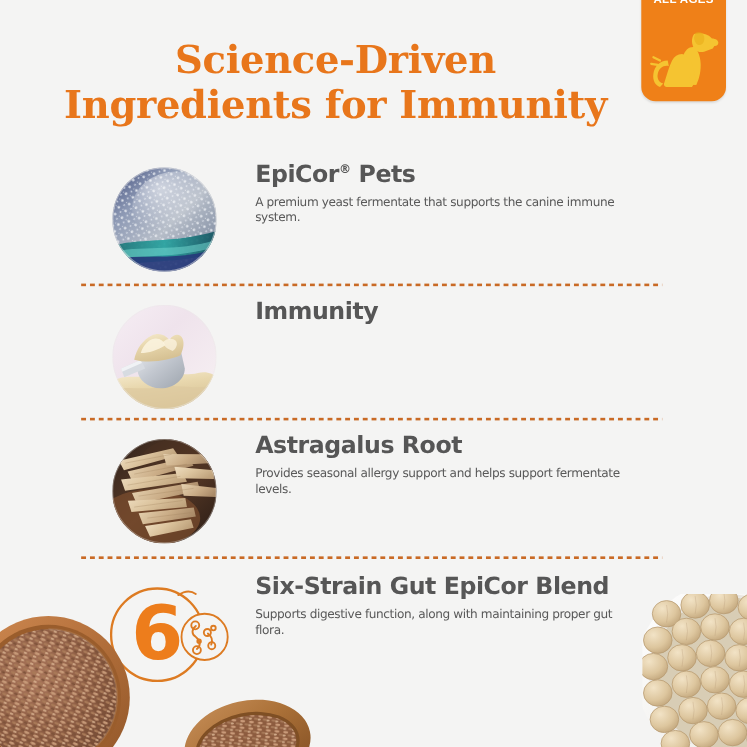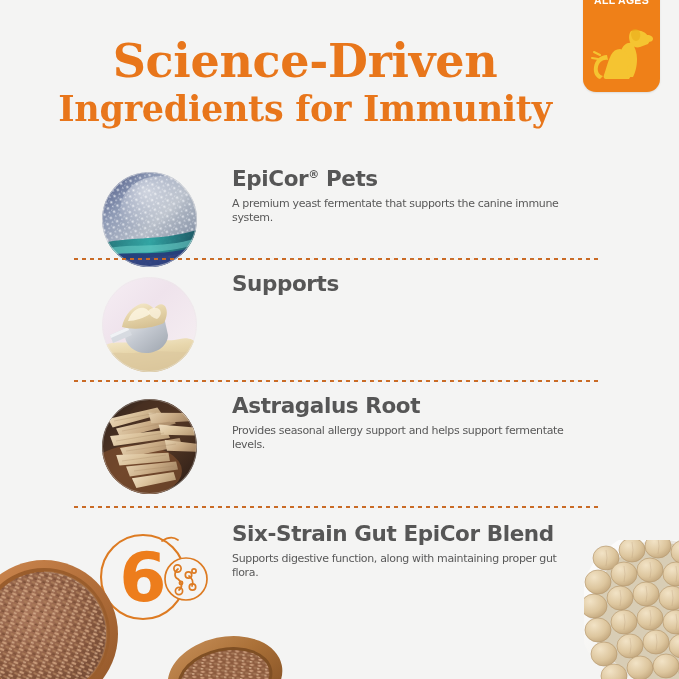--- a/index.html
+++ b/index.html
@@ -26,21 +26,21 @@
     width: 610px;
     text-align: center;
     font-family: "DejaVu Serif", serif;
     font-weight: bold;
     font-size: 35px;
     line-height: 1.18;
     color: #e8761b;
     letter-spacing: -0.3px;
   }
   .title-line { display: block; white-space: nowrap; }
-  .title-line-1 { font-size: 46px; }
+  .title-line-1 { font-size: 35px; }
   .title-line-2 { font-size: 35px; text-align: center; }
 
   
   .badge {
     position: absolute;
     left: 583px;
     top: -8px;
     width: 77px;
     height: 100px;
     background: #ef8018;
@@ -67,21 +67,21 @@
     height: 58px;
   }
 
   
   .row {
     position: absolute;
     left: 0;
     width: 679px;
     height: 105px;
   }
-  .row-1 { top: 164px; }
+  .row-1 { top: 144px; }
   .row-2 { top: 269px; }
   .row-3 { top: 391px; padding-left: 40px; }
   .row-4 { top: 519px; }
 
   .thumb {
     position: absolute;
     left: 102px;
     top: 8px;
     width: 95px;
     height: 95px;
@@ -262,21 +262,21 @@
         <path d="M8 58 L26 50 L27 53 L9 61 Z" fill="#f0f2f5"></path>
 
         <path d="M20 50 C22 40 28 32 36 28 C42 25 48 27 52 32 C56 26 62 26 64 31 C66 36 64 42 62 46 C54 50 34 54 20 50 Z" fill="url(#powderG)"></path>
         <path d="M26 44 C28 37 33 32 38 31 C43 30 47 33 48 37 C42 41 33 44 26 44 Z" fill="#fbf4e0" opacity="0.85"></path>
         <path d="M46 34 C50 30 55 30 58 33 C60 36 58 40 55 42 C51 41 47 38 46 34 Z" fill="#fdf7e6" opacity="0.7"></path>
         <circle cx="47.5" cy="47.5" r="47" fill="none" stroke="#eceae8" stroke-width="1" opacity="0.45"></circle>
       </svg>
     </div>
     <div class="row-text">
       <div class="row-title">
-        <span>Supports</span>
+        <span>Immunity</span>
       </div>
     </div>
   </div>
 
   <div class="divider div-2"></div>
 
   <div class="row row-3">
     <div class="thumb">
       <svg width="95" height="95" viewBox="0 0 95 95">
         <defs>

